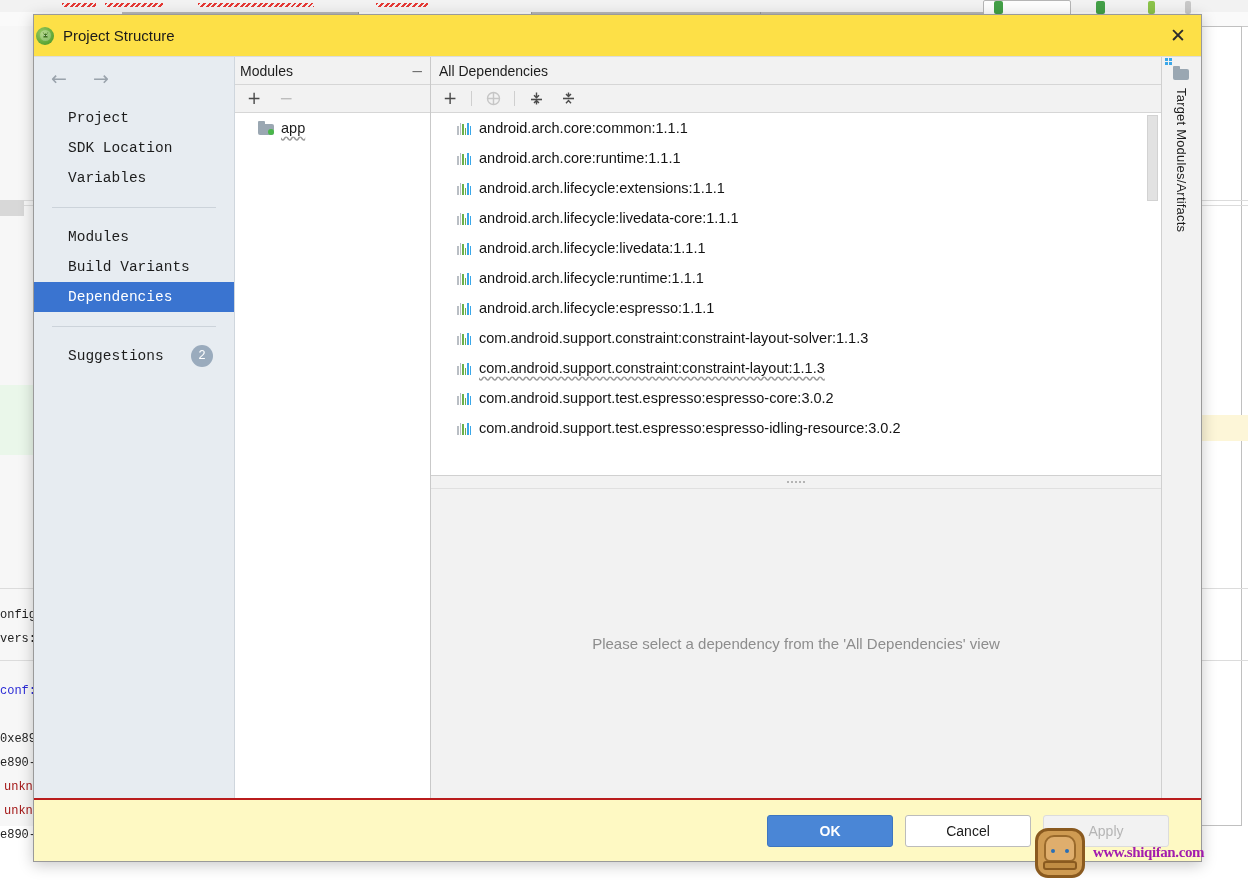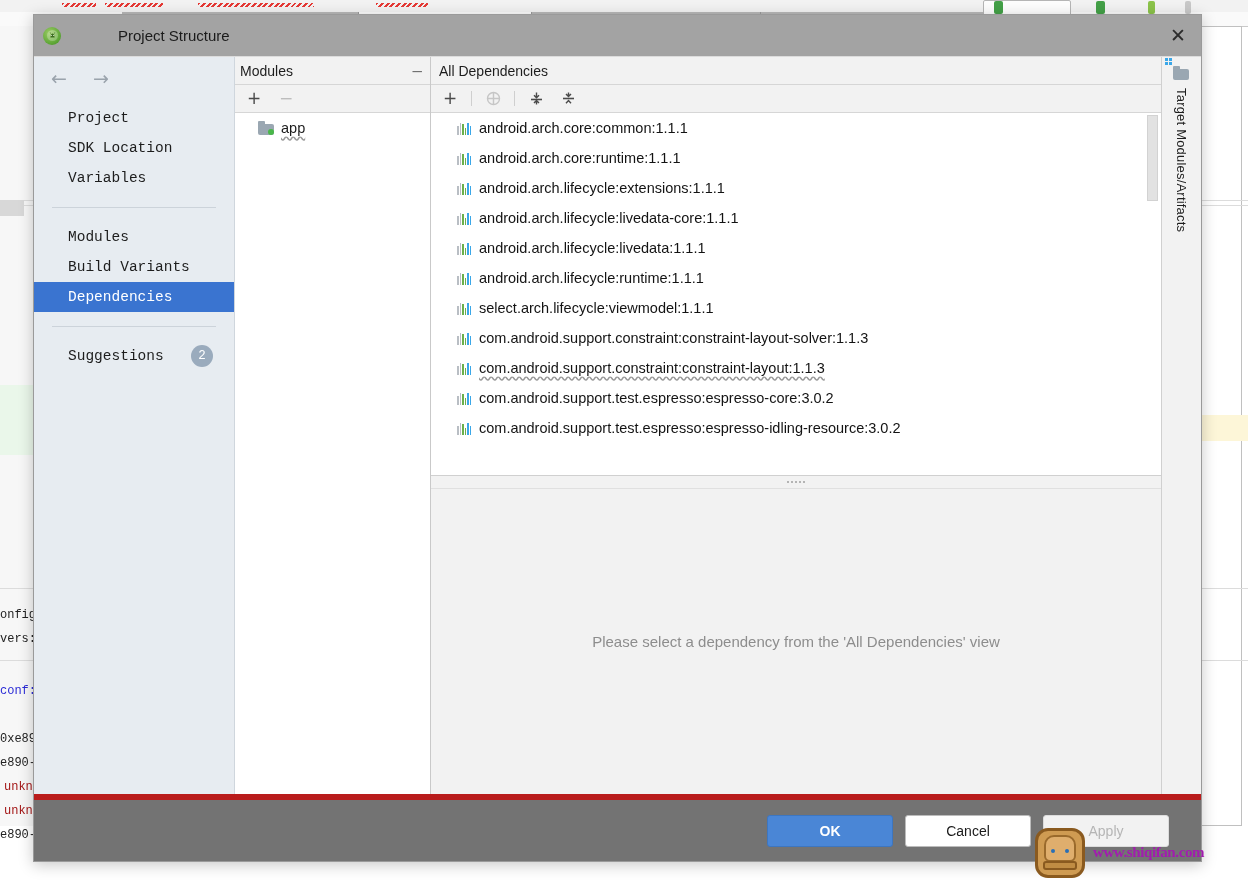--- a/index.html
+++ b/index.html
@@ -68,25 +68,24 @@
 
   
   #dialog {
     position: absolute; left: 33px; top: 14px; width: 1167px; height: 846px;
     background: #f2f2f2;
     border: 1px solid #9a9a9a;
     box-shadow: 0 3px 14px rgba(0,0,0,.22);
     display: flex; flex-direction: column;
   }
   .titlebar {
-    height: 41px; min-height: 41px; background: #a3a3a3;
+    height: 41px; min-height: 41px; background: #fde047;
     border-bottom: 1px solid #dcdcdc;
-    display: flex; align-items: center; padding: 0 0 0 9px;
+    display: flex; align-items: center; padding: 0 0 0 2px;
     position: relative;
-    gap: 48px;
   }
   .as-logo {
     width: 18px; height: 18px; border-radius: 50%;
     background: radial-gradient(circle at 38% 34%, #9ccc65 0%, #61a839 62%, #3f8a22 100%);
     display: flex; align-items: center; justify-content: center;
     margin-right: 9px; flex: 0 0 auto;
   }
   .as-logo svg { display:block; }
   .title-text { font-size: 15px; color: #1b1b1b; }
   .close-btn {
@@ -223,22 +222,22 @@
     display: flex; flex-direction: column; align-items: center; padding-top: 9px;
   }
   .rt-icon { width: 17px; height: 14px; position: relative; margin-bottom: 8px; }
   .rt-label {
     writing-mode: vertical-rl; font-size: 13px; color: #1d1d1d;
     letter-spacing: .2px; cursor: pointer;
   }
 
   
   .footer {
-    height: 61px; min-height: 61px; background: #737373;
-    border-top: 6px solid #b91c1c;
+    height: 61px; min-height: 61px; background: #fef9c3;
+    border-top: 2px solid #b91c1c;
     display: flex; align-items: center; justify-content: flex-end;
     padding-right: 32px; gap: 12px;
   }
   .btn {
     height: 30px; min-width: 88px; padding: 0 18px; font-size: 14px;
     border-radius: 3px; display: flex; align-items: center; justify-content: center;
     cursor: pointer; border: 1px solid #bcbcbc; background: #ffffff; color: #1b1b1b;
     font-family: "Liberation Sans", sans-serif;
   }
   .btn.primary { background: #4a86d6; border-color: #3d76c0; color: #ffffff; font-weight: bold; }
@@ -489,21 +488,21 @@
               </div>
               <div class="dep-row">
                 <span class="libicon">
                   <i style="background:#b9bec4;height:9px"></i>
                   <i style="background:#b9bec4;height:12px"></i>
                   <i style="background:#6ab04c;height:11px"></i>
                   <i style="background:#6ab04c;height:7px"></i>
                   <i style="background:#3ba7e8;height:12px"></i>
                   <i style="background:#3ba7e8;height:9px"></i>
                 </span>
-                <span>select.arch.lifecycle:viewmodel:1.1.1</span>
+                <span>android.arch.lifecycle:espresso:1.1.1</span>
               </div>
               <div class="dep-row">
                 <span class="libicon">
                   <i style="background:#b9bec4;height:9px"></i>
                   <i style="background:#b9bec4;height:12px"></i>
                   <i style="background:#6ab04c;height:11px"></i>
                   <i style="background:#6ab04c;height:7px"></i>
                   <i style="background:#3ba7e8;height:12px"></i>
                   <i style="background:#3ba7e8;height:9px"></i>
                 </span>

